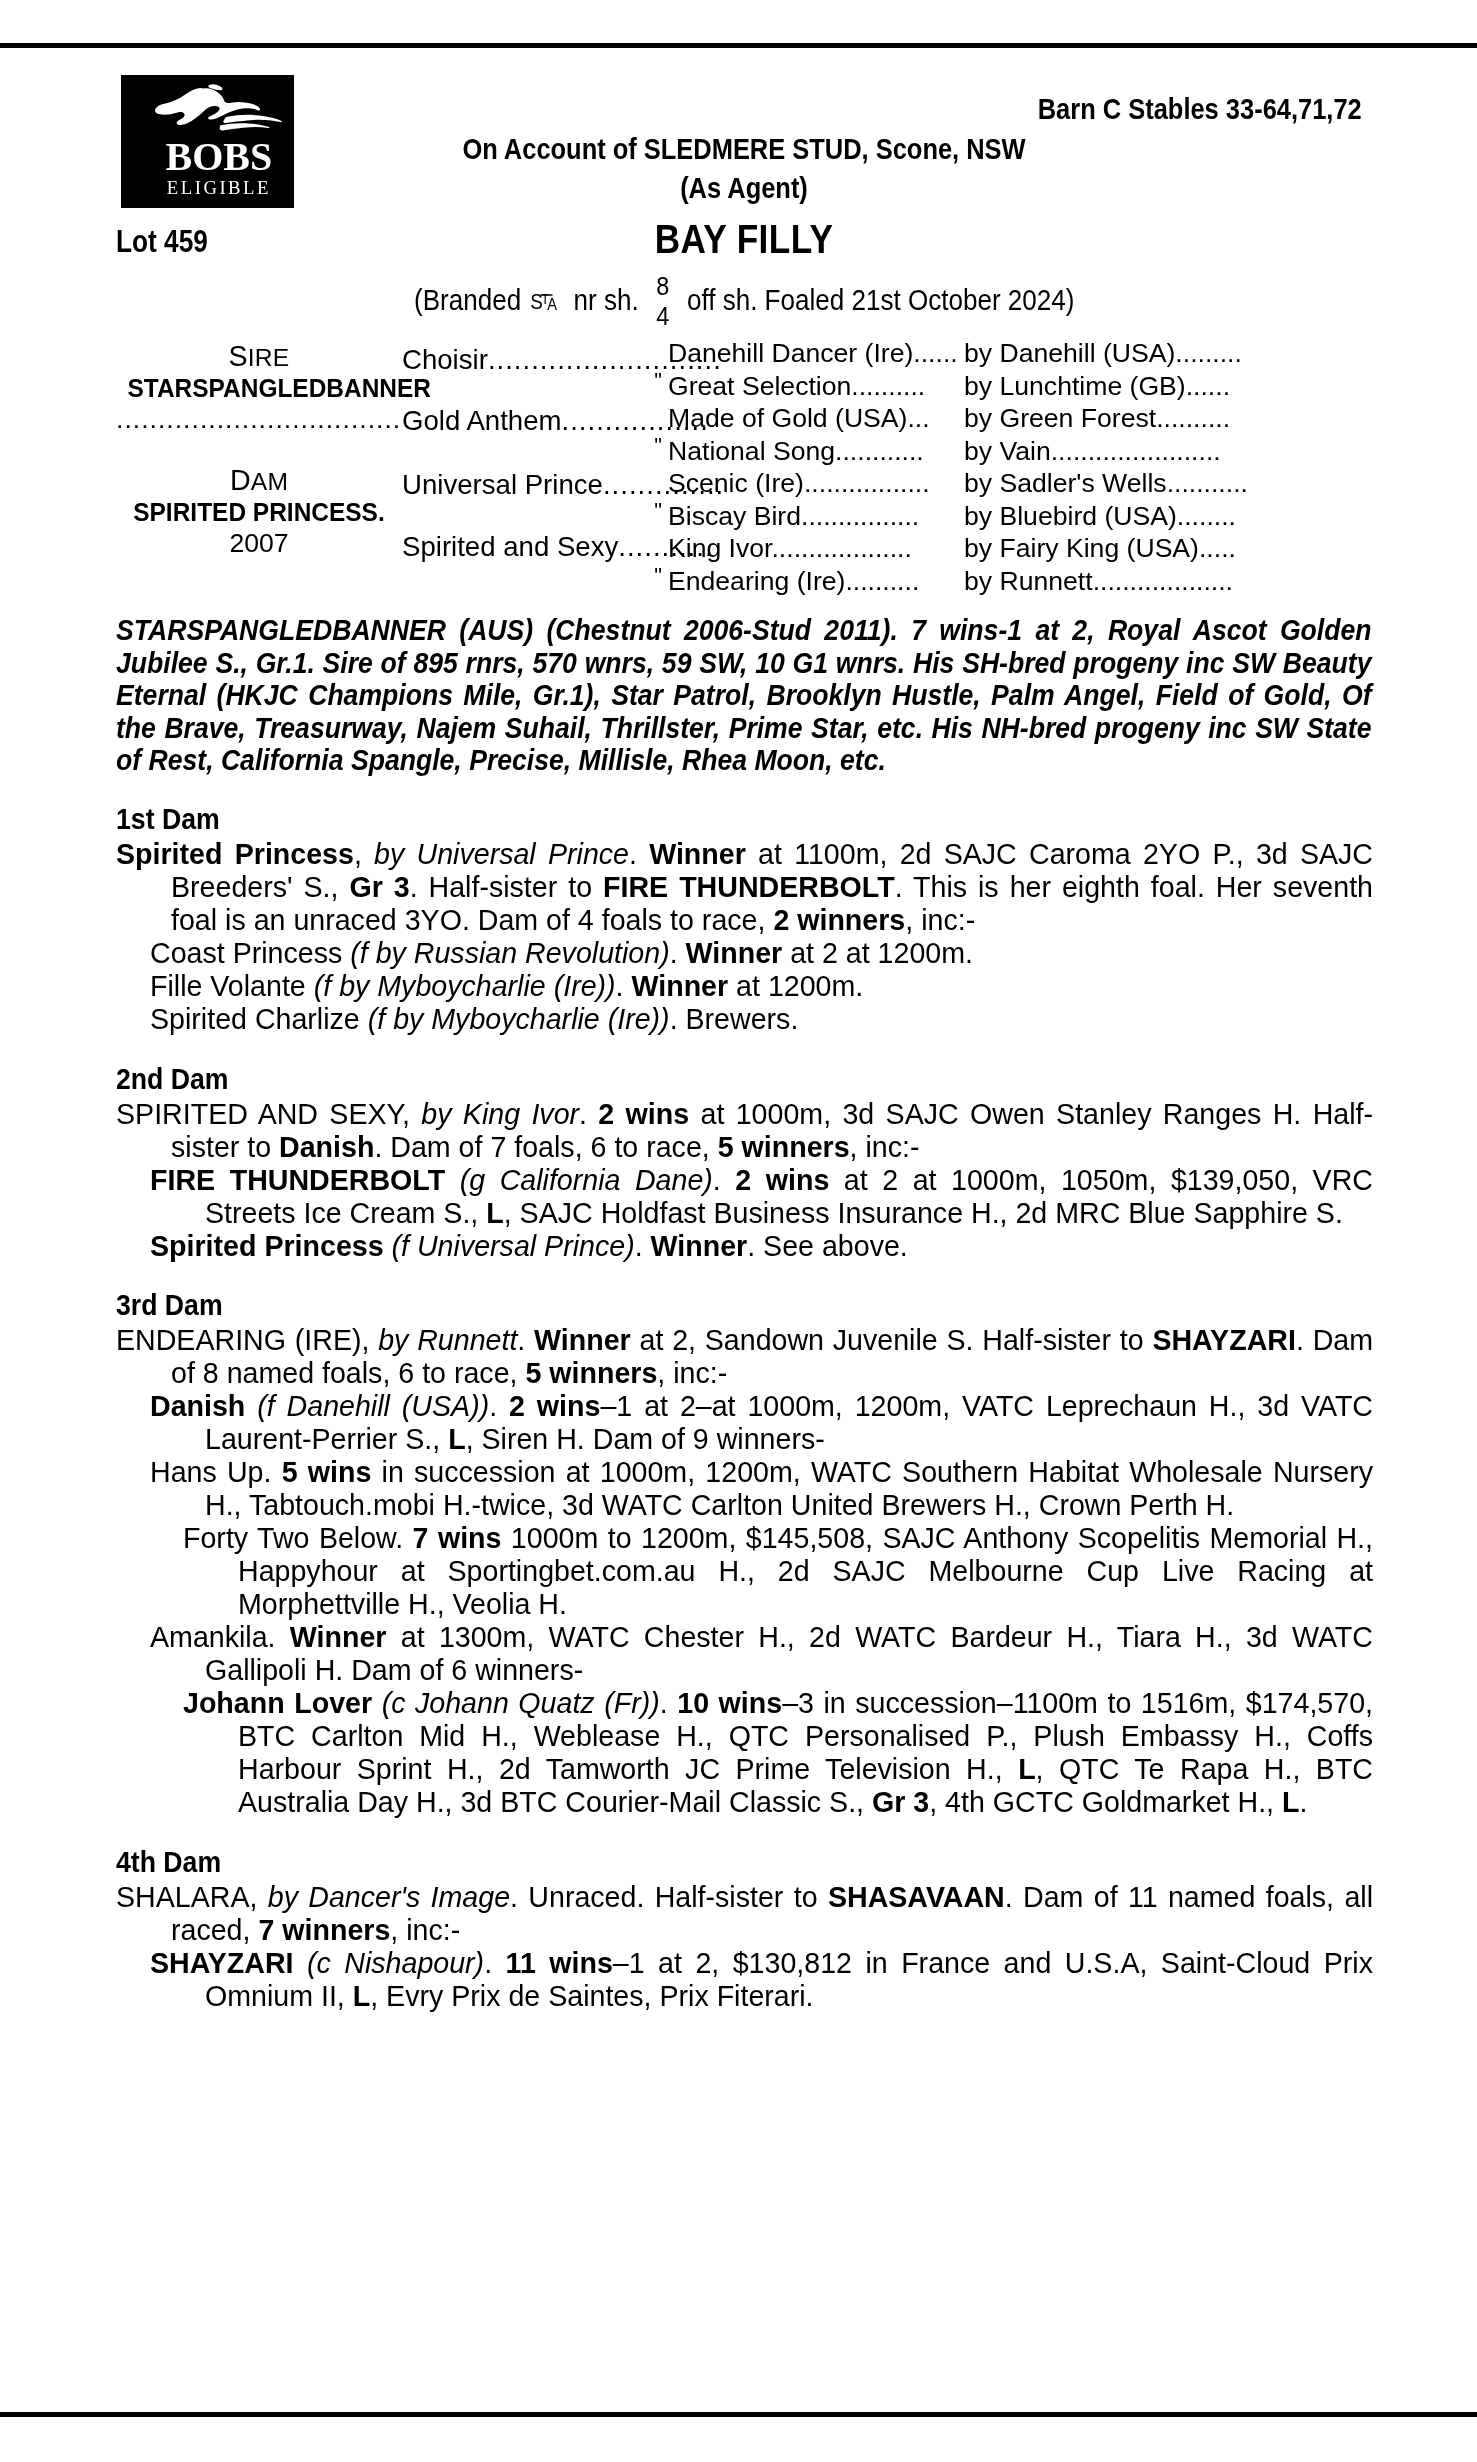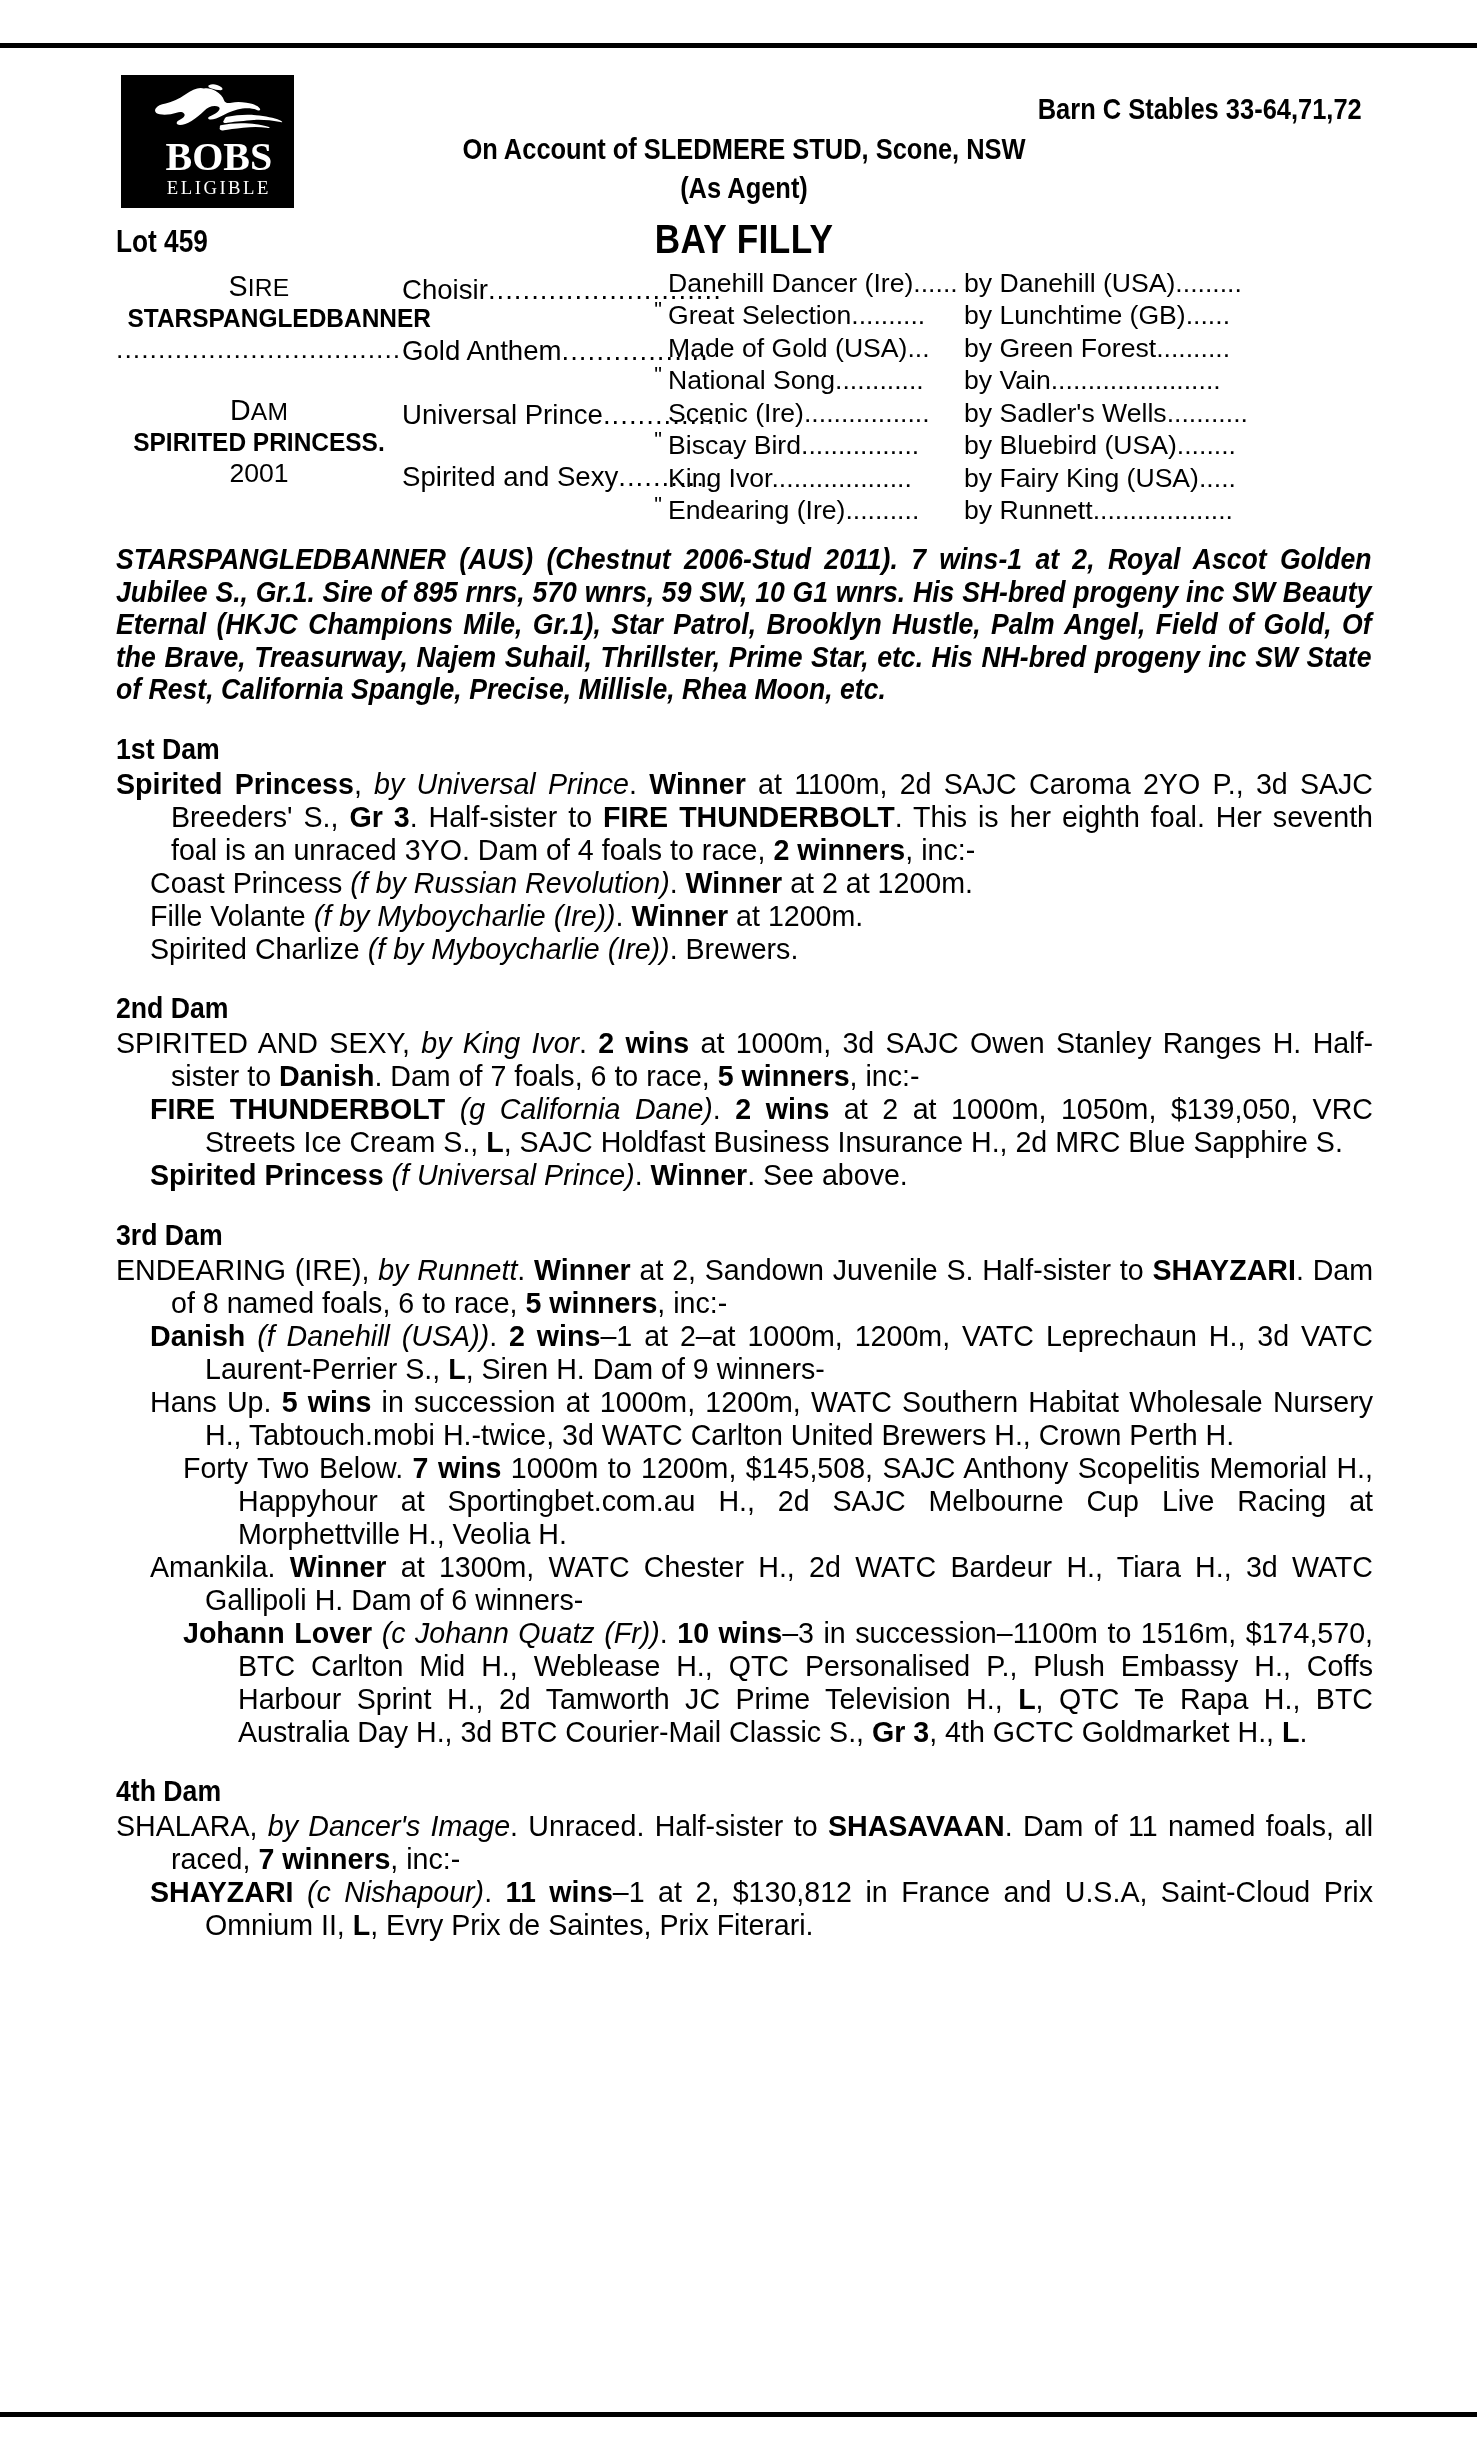--- a/index.html
+++ b/index.html
@@ -318,37 +318,56 @@
       </div>
 
       <div class="barn-line">Barn C Stables 33-64,71,72</div>
       <div class="account-line">On Account of SLEDMERE STUD, Scone, NSW</div>
       <div class="agent-line">(As Agent)</div>
 
       <div class="lot-label">Lot 459</div>
       <div class="sex-title">BAY FILLY</div>
     </div>
 
+    <div class="branded-row">
+      <span class="branded-inner">
+        <span>(Branded</span>
+        <span class="brandmark">
+          <svg viewBox="0 0 40 28" width="39" height="27.6" style="font-size:30px">
+            <text x="0" y="23" font-family="Liberation Sans, sans-serif" font-size="22" fill="#000">S</text>
+            <text x="13" y="18" font-family="Liberation Sans, sans-serif" font-size="15" fill="#000">T</text>
+            <text x="20" y="24" font-family="Liberation Sans, sans-serif" font-size="17" fill="#000">A</text>
+            <line x1="12" y1="9" x2="26" y2="9" stroke="#000" stroke-width="1.6"></line>
+          </svg>
+        </span>
+        <span>nr sh.</span>
+        <span class="fraction">
+          <span class="num">8</span>
+          <span class="den">4</span>
+        </span>
+        <span>off sh. Foaled 21st October 2024)</span>
+      </span>
+    </div>
 
     <div class="ped">
 
       <div class="sire-block">
         <div class="ped-smallcap">
           <span class="sc-first">S</span><span>IRE</span>
         </div>
         <div class="ped-name">STARSPANGLEDBANNER</div>
         <div class="ped-dots">...........................................</div>
       </div>
 
       <div class="dam-block">
         <div class="ped-smallcap">
           <span class="sc-first">D</span><span>AM</span>
         </div>
         <div class="ped-name"><span>SPIRITED PRINCESS</span><span>.</span></div>
-        <div style="font-size:26.6px;">2001</div>
+        <div style="font-size:26.6px;">2007</div>
       </div>
 
       <div class="ped-col-mid">
         <div class="ped-mid-item" style="top:5.9px;"><span>Choisir</span><span class="dotfill">...........................</span></div>
         <div class="ped-mid-item" style="top:67px;"><span>Gold Anthem</span><span class="dotfill">.................</span></div>
         <div class="ped-mid-item" style="top:131px;"><span>Universal Prince</span><span class="dotfill">..............</span></div>
         <div class="ped-mid-item" style="top:193px;"><span>Spirited and Sexy</span><span class="dotfill">...........</span></div>
       </div>
 
       <div class="ped-col-right">

